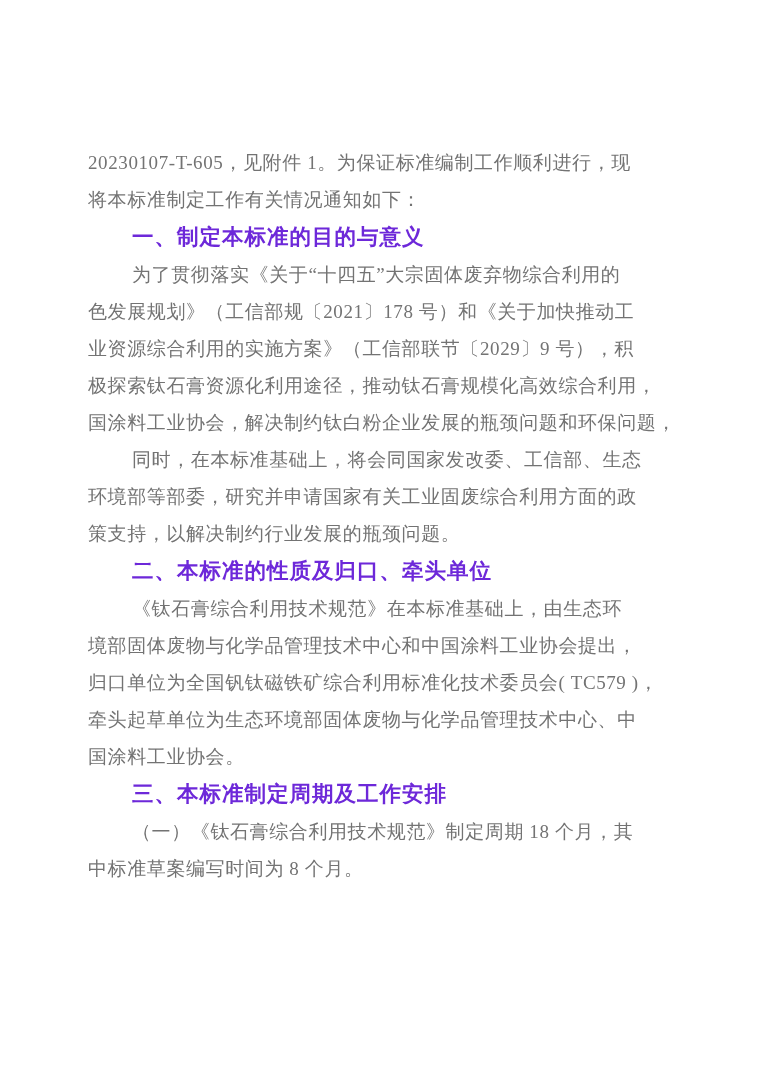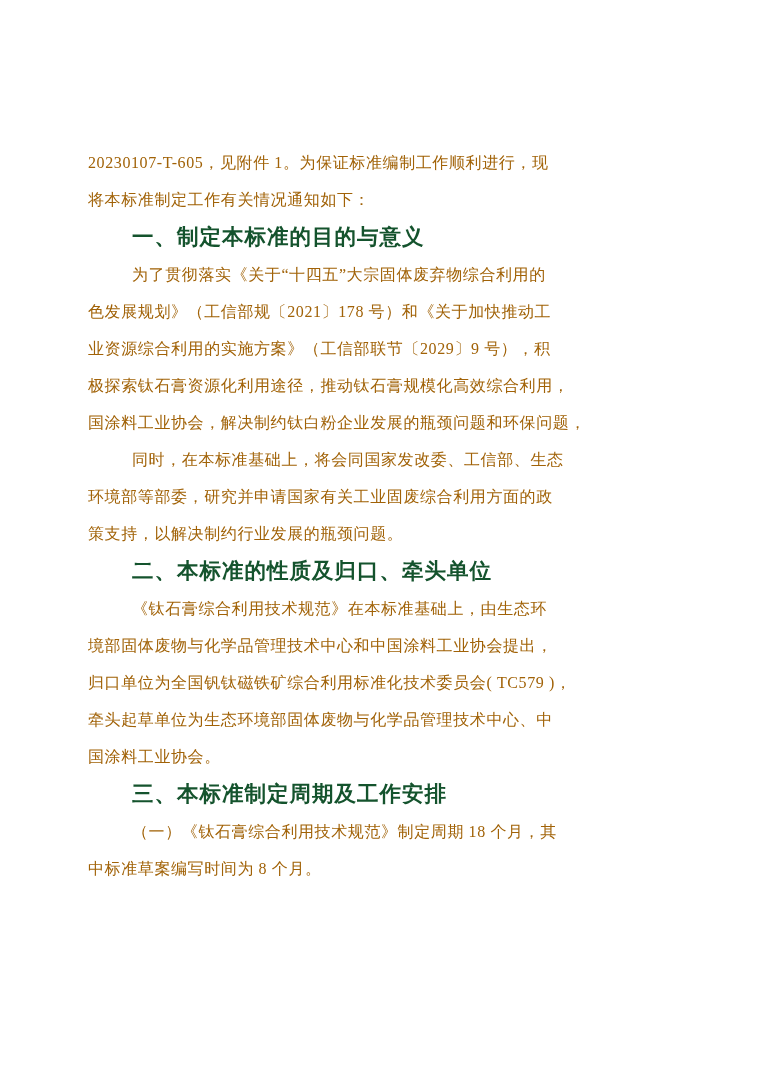--- a/index.html
+++ b/index.html
@@ -15,36 +15,36 @@
     overflow: hidden;
     font-family: "Liberation Serif", "DejaVu Serif", serif;
   }
   .content {
     position: absolute;
     top: 144px;
     left: 88px;
     width: 590px;
   }
   .line {
-    font-size: 16px;
+    font-size: 19px;
     line-height: 37px;
-    color: #a16207;
+    color: #737373;
     letter-spacing: 0.6px;
     white-space: nowrap;
     text-align: left;
   }
   .indent {
     text-indent: 44px;
   }
   .heading {
     font-family: "Liberation Sans", "DejaVu Sans", sans-serif;
     font-weight: bold;
     font-size: 21.5px;
     line-height: 38px;
-    color: #14532d;
+    color: #6d28d9;
     text-indent: 44px;
     letter-spacing: 1px;
   }
 </style>
 </head>
 <body>
 
 <div class="page">
   <div class="content">
     <div class="line">20230107-T-605，见附件 1。为保证标准编制工作顺利进行，现</div>

